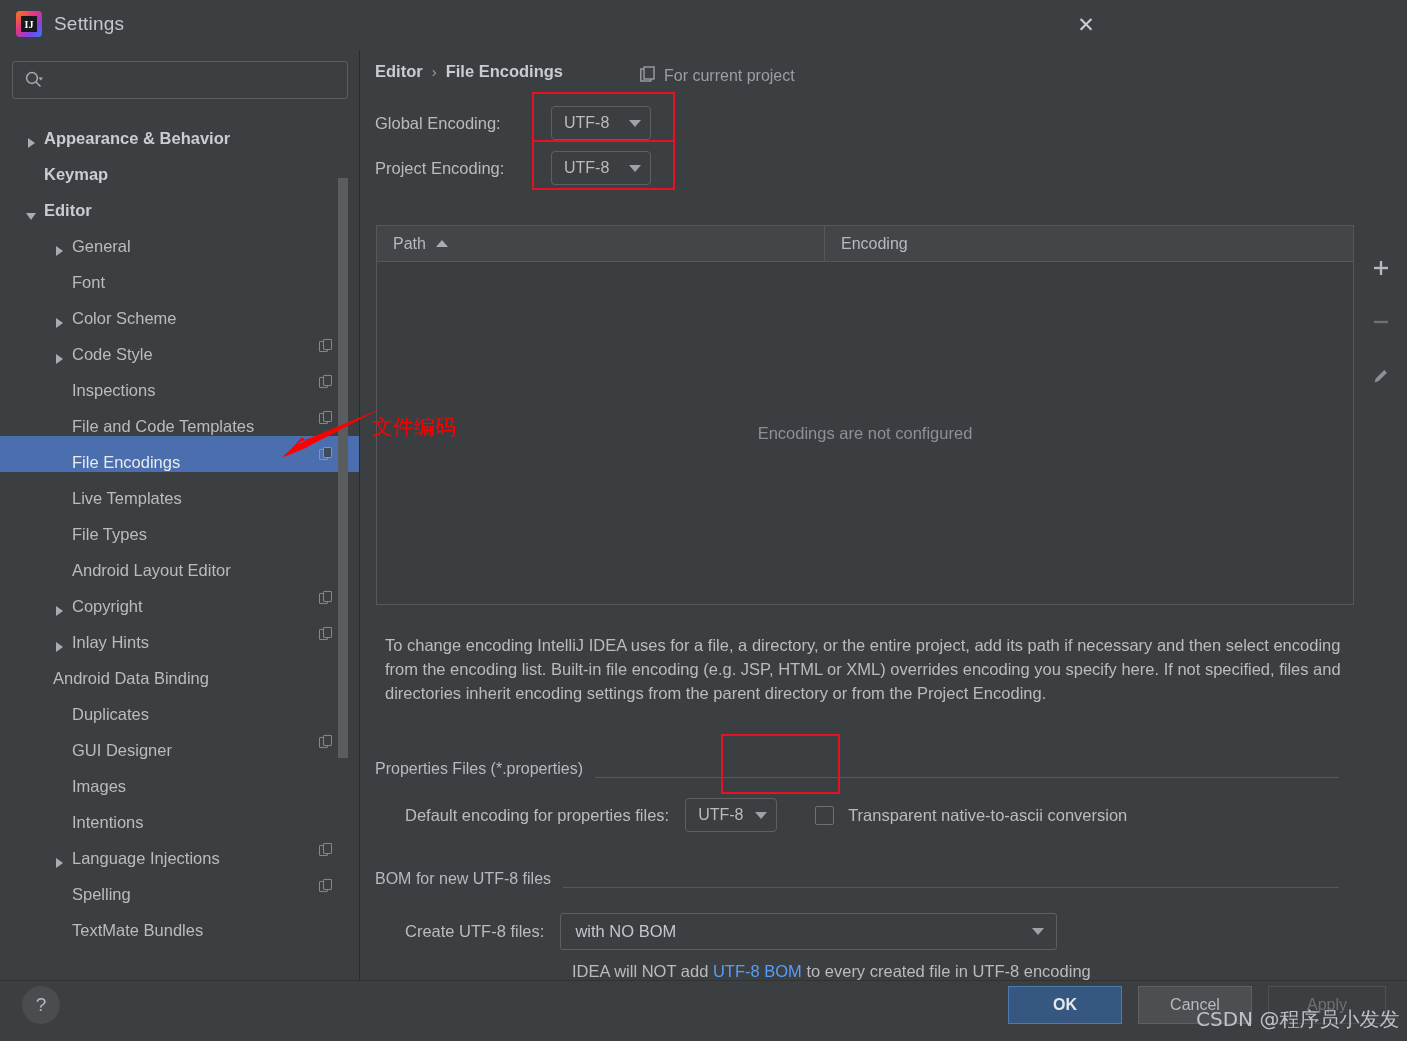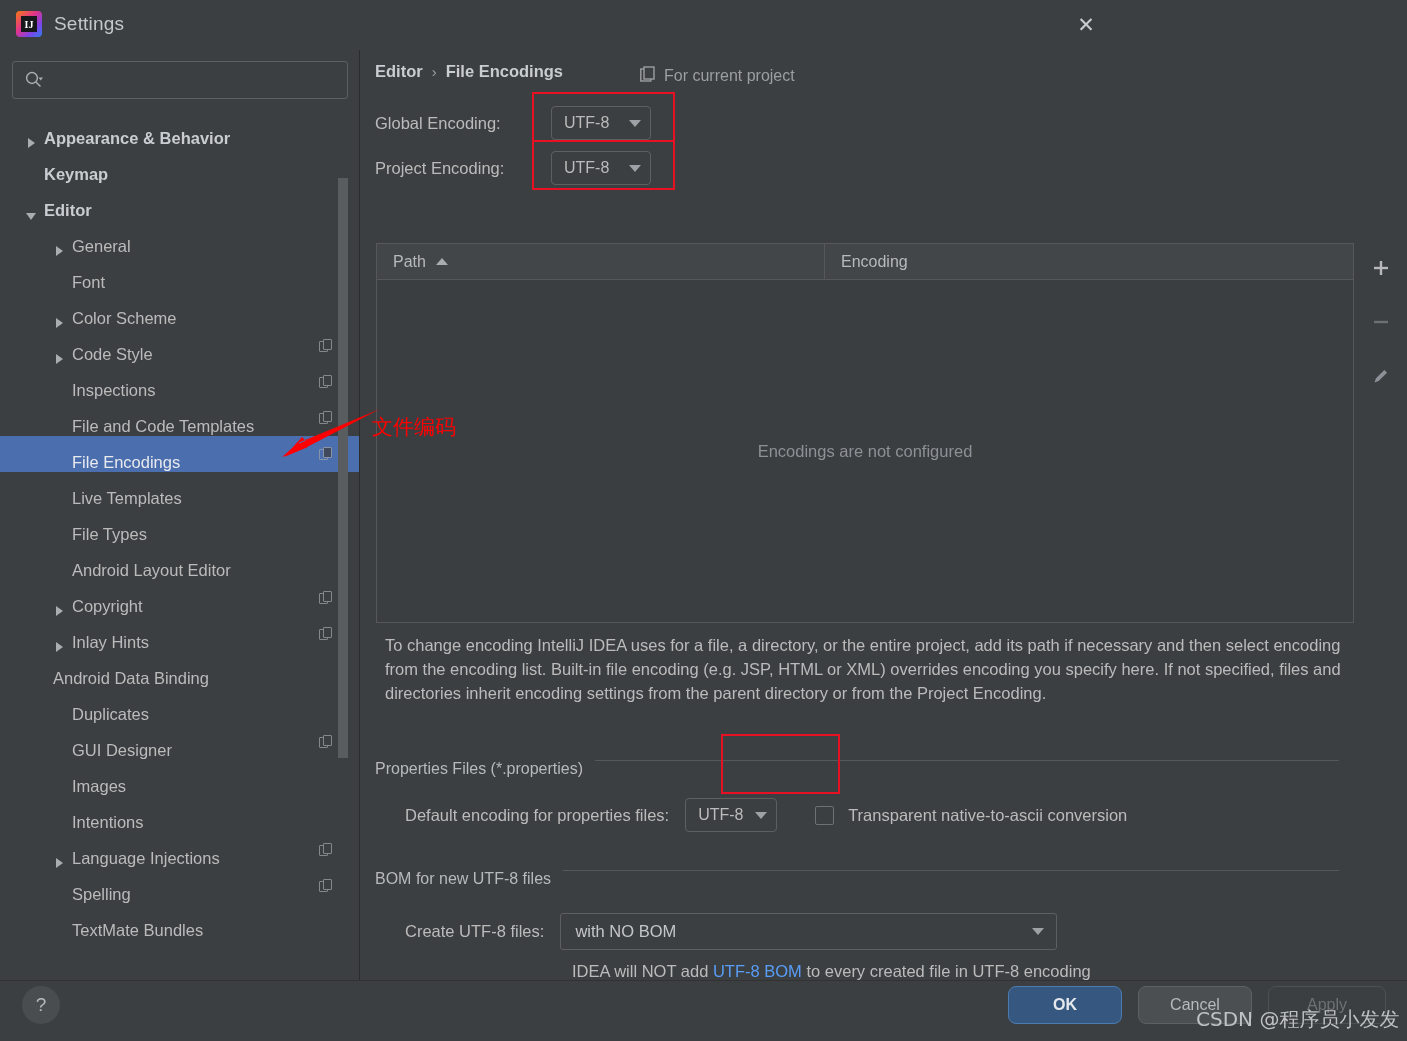--- a/index.html
+++ b/index.html
@@ -144,21 +144,21 @@
     width: 0; height: 0;
     border-left: 6px solid transparent; border-right: 6px solid transparent;
     border-top: 7px solid #9EA1A6;
   }
   .redbox {
     position: absolute; border: 2.5px solid #E81123; pointer-events: none;
   }
 
   
   .table {
-    position: absolute; left: 16px; top: 193px;
+    position: absolute; left: 16px; top: 175px;
     width: 978px; height: 380px;
     border: 1px solid #555758; background: #3C3F41;
   }
   .thead {
     display: flex; height: 36px; border-bottom: 1px solid #555758;
     background: #434648;
   }
   .th { display: flex; align-items: center; padding-left: 16px; font-size: 16px; color: #B6B9BE; cursor: pointer; }
   .th.path { width: 448px; border-right: 1px solid #555758; gap: 10px; }
   .th.enc  { flex: 1; }
@@ -181,21 +181,21 @@
     width: 38px; height: 38px; display: flex; align-items: center; justify-content: center;
     cursor: pointer;
   }
 
   .desc {
     position: absolute; left: 25px; top: 583px; width: 965px;
     font-size: 16.5px; line-height: 24px; color: #BBBBBB;
   }
 
   .group-head {
-    position: absolute; display: flex; align-items: flex-start; gap: 12px;
+    position: absolute; display: flex; align-items: flex-end; gap: 12px;
     font-size: 16px; color: #B6B9BE; width: 964px;
   }
   .group-line { flex: 1; height: 1px; background: #555758; }
 
   .checkbox {
     width: 19px; height: 19px; border: 1.5px solid #6E7173;
     border-radius: 2px; background: #3C3F41; cursor: pointer; flex: none;
   }
 
   .combo-wide {
@@ -214,21 +214,21 @@
   }
   .help-btn {
     position: absolute; left: 22px; top: 986px;
     width: 38px; height: 38px; border-radius: 50%;
     background: #4A4D4F; color: #B6B9BE;
     display: flex; align-items: center; justify-content: center;
     font-size: 19px; cursor: pointer;
   }
   .btn {
     position: absolute; top: 986px; height: 38px;
-    border-radius: 8px; font-size: 16px;
+    border-radius: 0; font-size: 16px;
     display: flex; align-items: center; justify-content: center;
     cursor: pointer;
   }
   .btn.ok     { left: 1008px; width: 114px; background: #365880; border: 1px solid #4C7BB0; color: #E5E8EC; font-weight: bold; }
   .btn.cancel { left: 1138px; width: 114px; background: #4C4F51; border: 1px solid #5E6163; color: #B6B9BE; }
   .btn.apply  { left: 1268px; width: 118px; background: #3C3F41; border: 1px solid #4E5153; color: #6E7173; }
 
   
   .anno-text {
     position: absolute; left: 372px; top: 413px;

